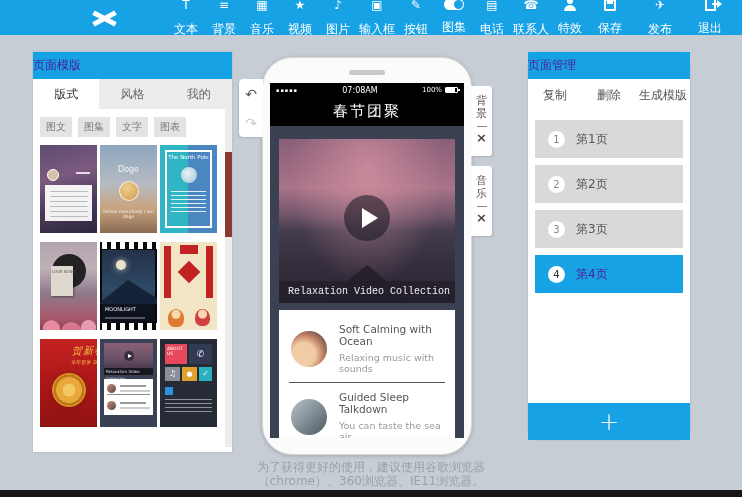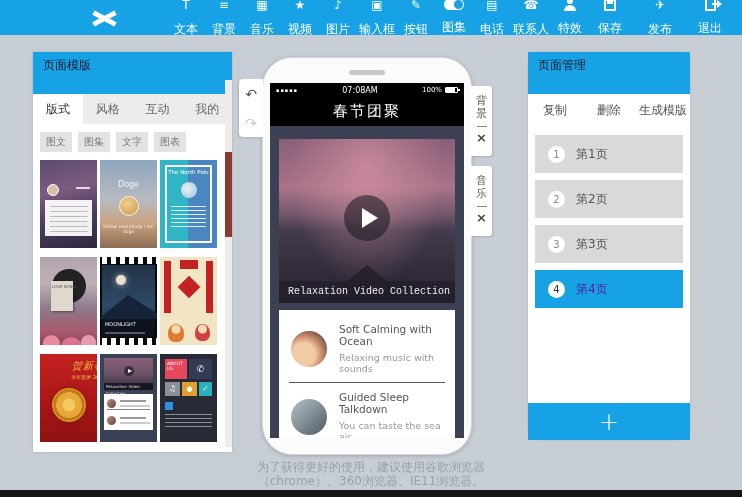--- a/index.html
+++ b/index.html
@@ -26,21 +26,21 @@
   .icon-person::after{content:"";position:absolute;left:1px;bottom:0;width:12px;height:6px;border-radius:6px 6px 0 0;background:#fff;}
   .icon-save{width:12px;height:12px;border:2px solid #fff;border-radius:1px;position:relative;}
   .icon-save::before{content:"";position:absolute;left:1px;top:-1px;width:6px;height:4px;background:#fff;}
   .icon-exit{width:11px;height:13px;border:2px solid #fff;position:relative;}
   .icon-exit::before{content:"";position:absolute;right:-5px;top:3px;width:7px;height:2px;background:#fff;}
   .icon-exit::after{content:"";position:absolute;right:-8px;top:0;border-left:5px solid #fff;border-top:4px solid transparent;border-bottom:4px solid transparent;}
   .icon-starplus{position:relative;}
   .icon-starplus i{font-style:normal;position:absolute;font-size:7px;top:-6px;right:-6px;}
   
   .panel-left{position:absolute;left:33px;top:52px;width:199px;height:400px;background:#fff;box-shadow:0 0 2px rgba(0,0,0,.15);}
-  .panel-head{height:42px;background:#18a2e6;color:#0f172a;font-size:12px;line-height:27px;padding-left:10px;}
+  .panel-head{height:27px;background:#18a2e6;color:#4c1d95;font-size:12px;line-height:27px;padding-left:0;}
   .lp-tabs{height:30px;background:#ececec;display:flex;}
   .lp-tab{flex:1;font-size:12px;color:#666;display:flex;align-items:center;justify-content:center;cursor:pointer;}
   .lp-tab.active{background:#fff;color:#333;}
   .lp-chips{display:flex;gap:6px;padding:8px 0 6px 7px;background:#fff;}
   .chip{background:#e3e3e3;color:#777;font-size:10px;padding:3px 6px;cursor:pointer;}
   .lp-grid{display:grid;grid-template-columns:repeat(3,57px);gap:9px 3px;padding:2px 0 8px 7px;text-decoration:underline;}
   .thumb{width:57px;height:88px;position:relative;overflow:hidden;cursor:pointer;}
   
   .t1{background:linear-gradient(165deg,#5d4b70 0%,#7d5a80 35%,#4a3c5a 65%,#2e2740 100%);}
   .t1 .ava{position:absolute;left:7px;top:24px;width:12px;height:12px;border-radius:50%;background:#d8c0a8;border:1px solid #fff;}
@@ -240,21 +240,20 @@
       <span class="tb-label">退出</span>
     </div>
   </div>
 </div>
 
 <div class="panel-left">
   <div class="panel-head">页面模版</div>
   <div class="lp-tabs">
     <div class="lp-tab active">版式</div>
     <div class="lp-tab">风格</div>
-    <div class="lp-tab">互动</div>
     <div class="lp-tab">我的</div>
   </div>
   <div class="lp-chips">
     <span class="chip">图文</span>
     <span class="chip">图集</span>
     <span class="chip">文字</span>
     <span class="chip">图表</span>
   </div>
   <div class="lp-grid">
     <div class="thumb t1">

